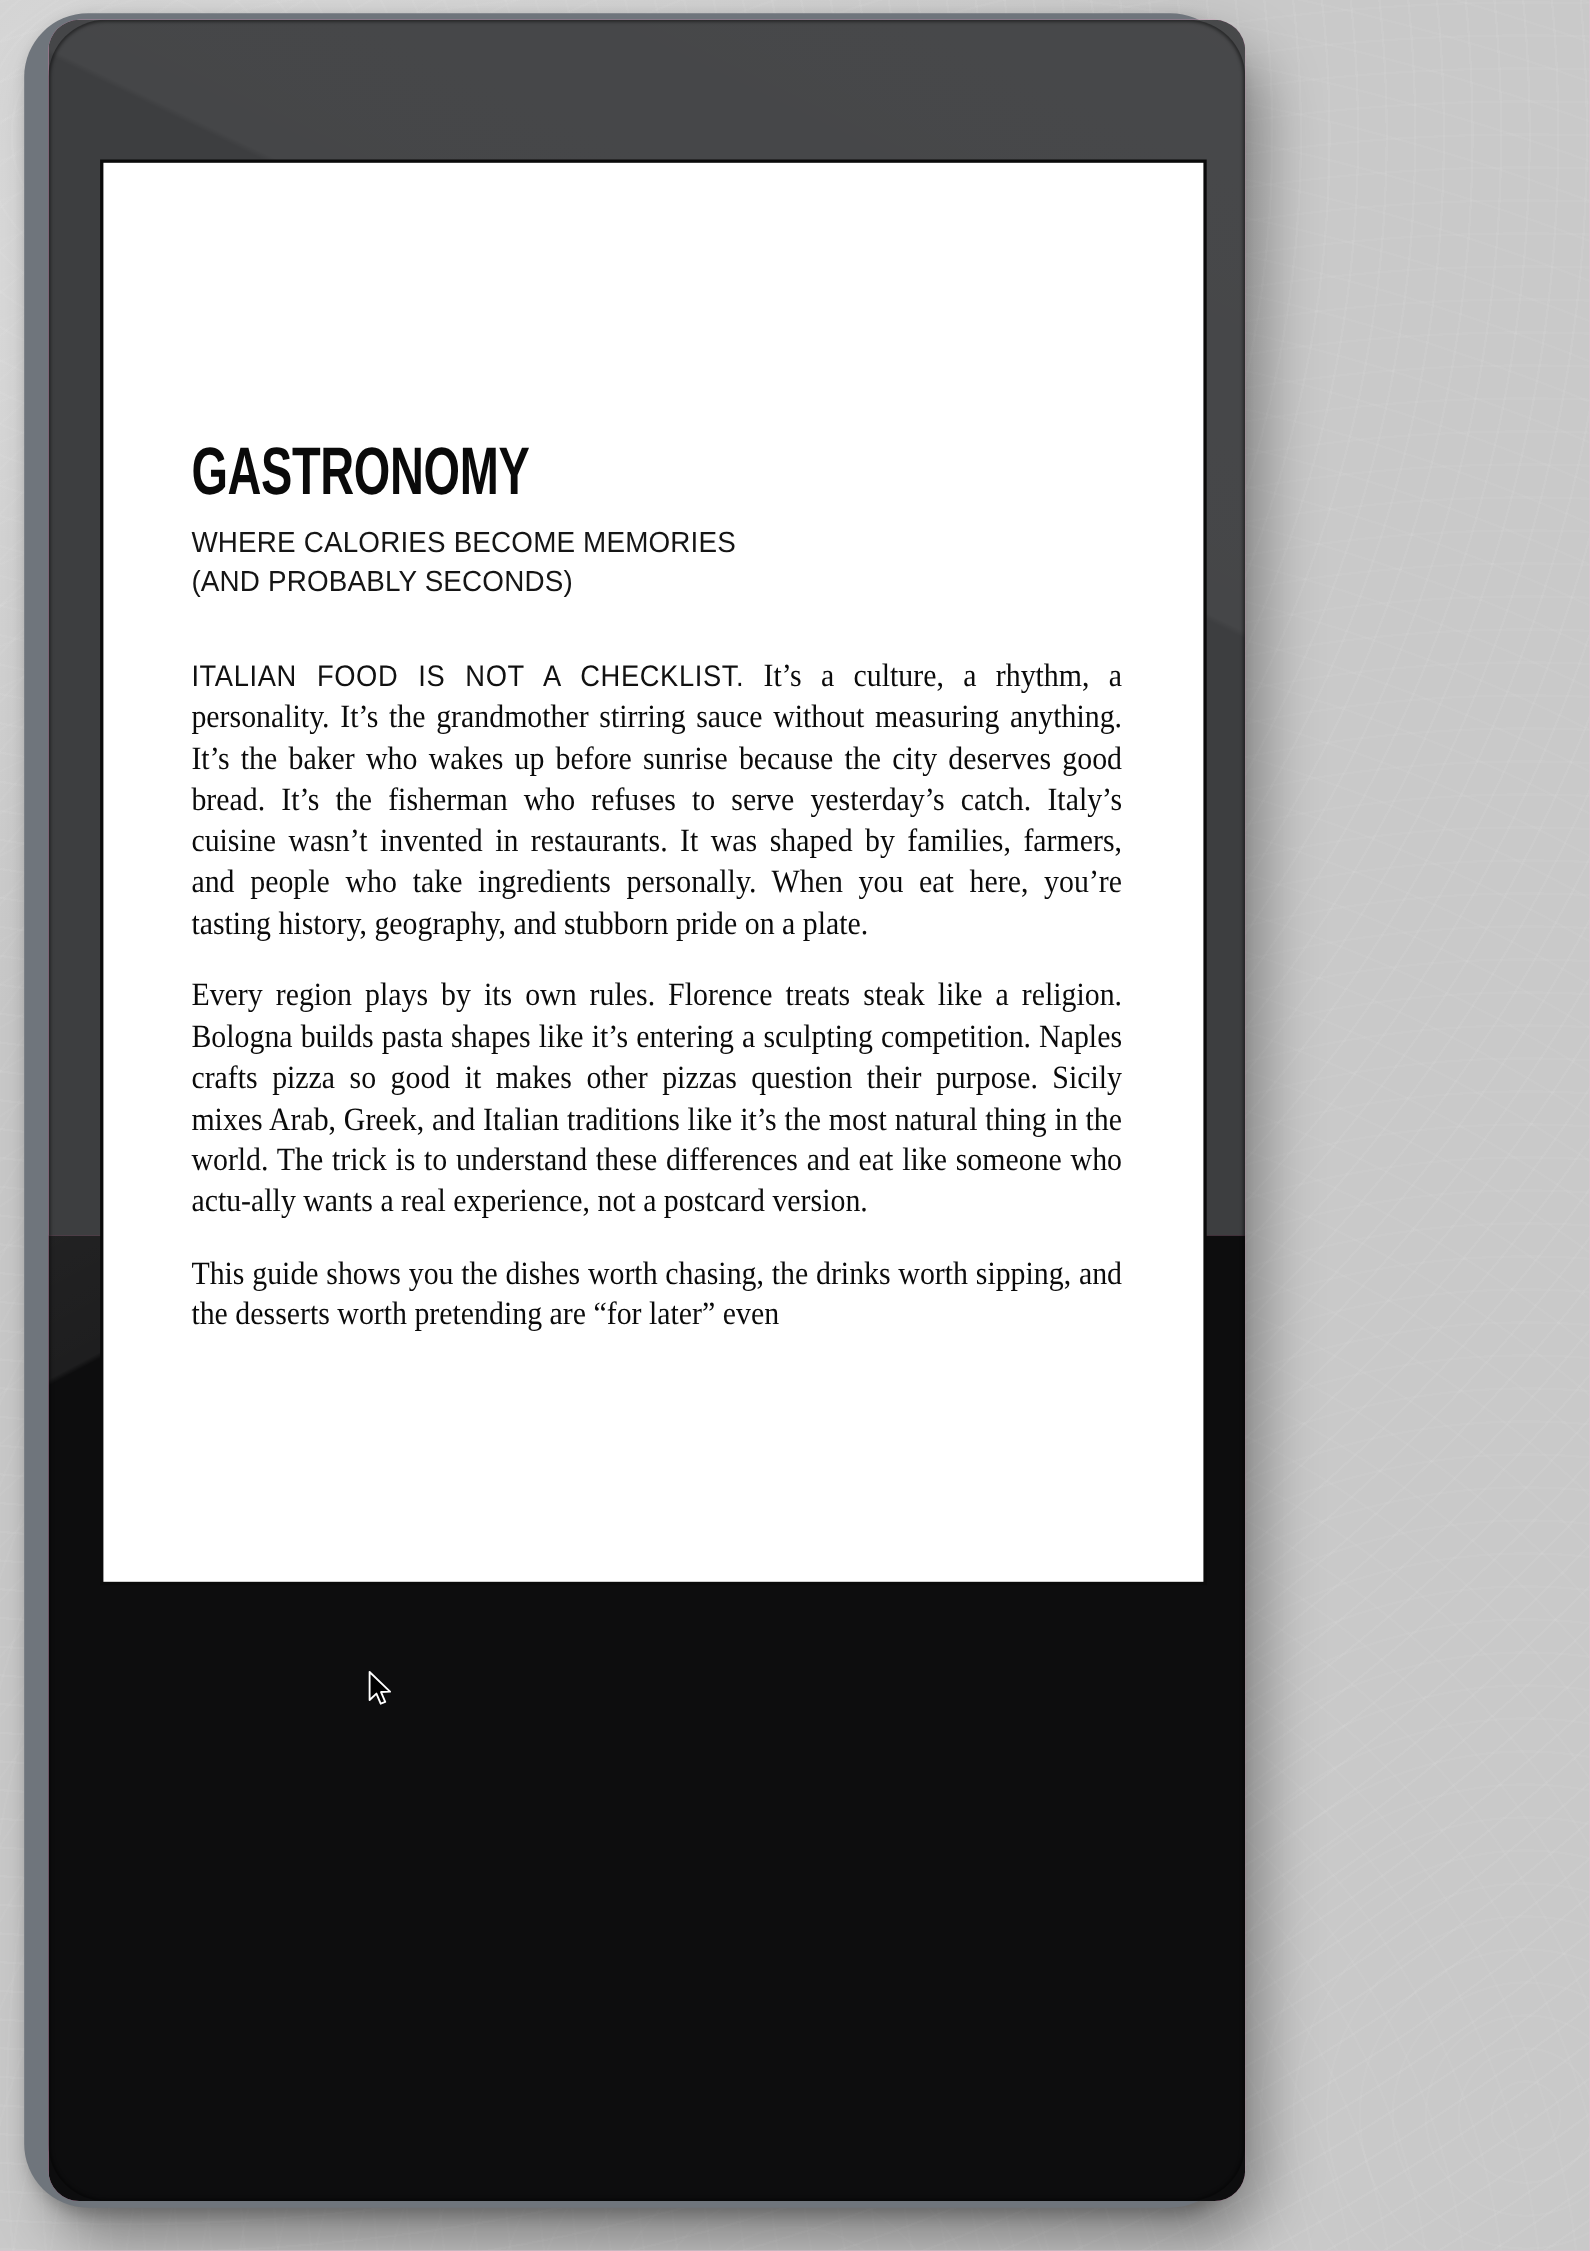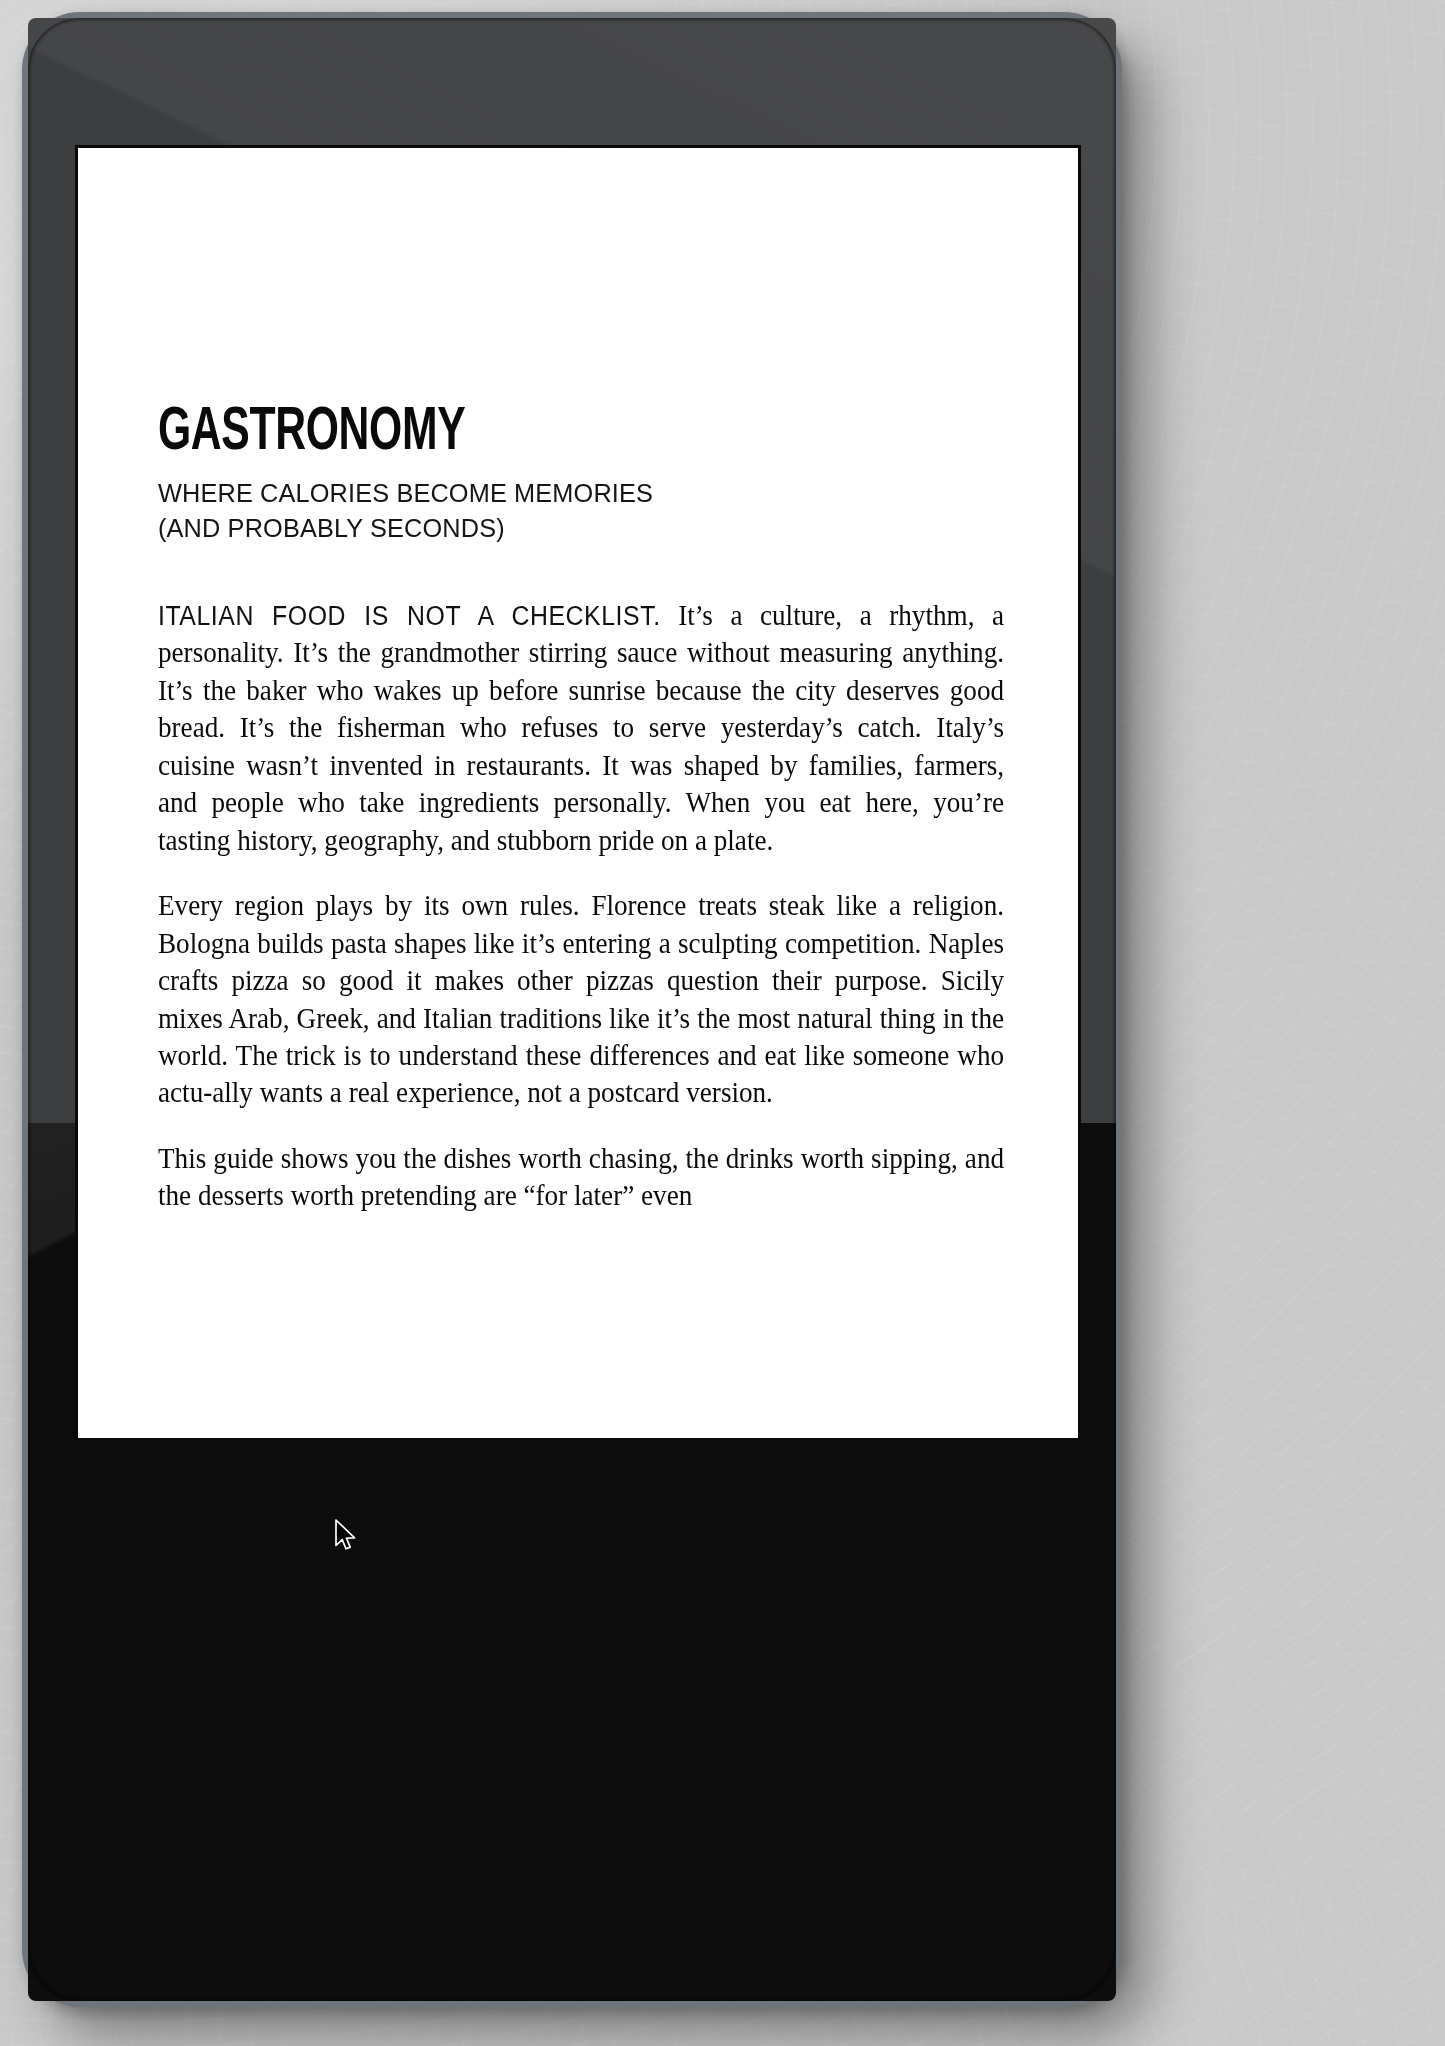--- a/index.html
+++ b/index.html
@@ -41,23 +41,24 @@
     background:#6f757c;
     padding:6px;
     box-shadow:
       26px 30px 52px rgba(0,0,0,0.36),
       4px 6px 14px rgba(0,0,0,0.22);
   }
 
   #tablet-body {
     position:relative;
     width:100%; height:100%;
-    border-radius:8px;
+    border-radius:28px;
     background:#f9a8d4;
     overflow:hidden;
+    margin-left:16px;
   }
 
   
   #bezel-upper {
     position:absolute;
     left:0; top:0; right:0; height:1105px;
     background:#3d3e40;
   }
   
   #bezel-lower {

